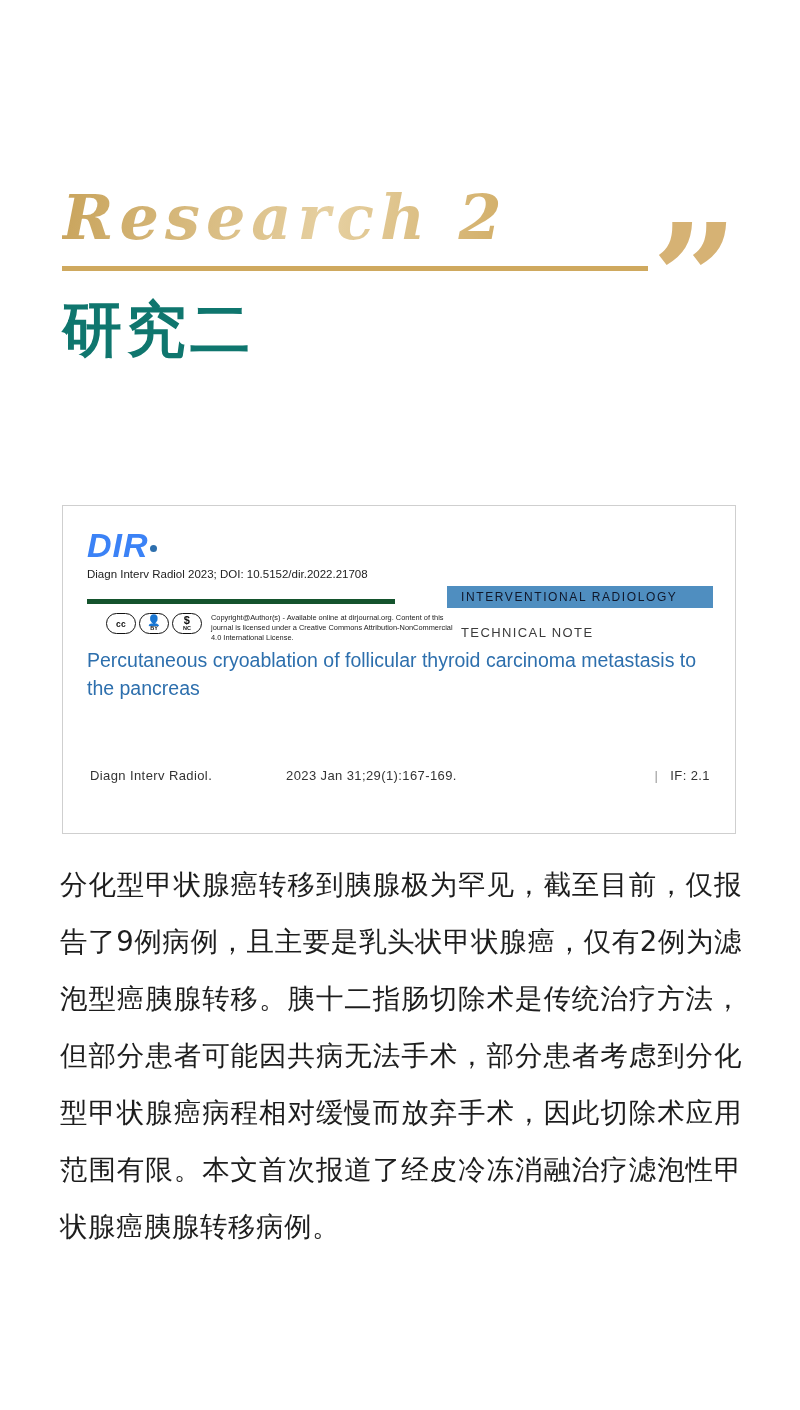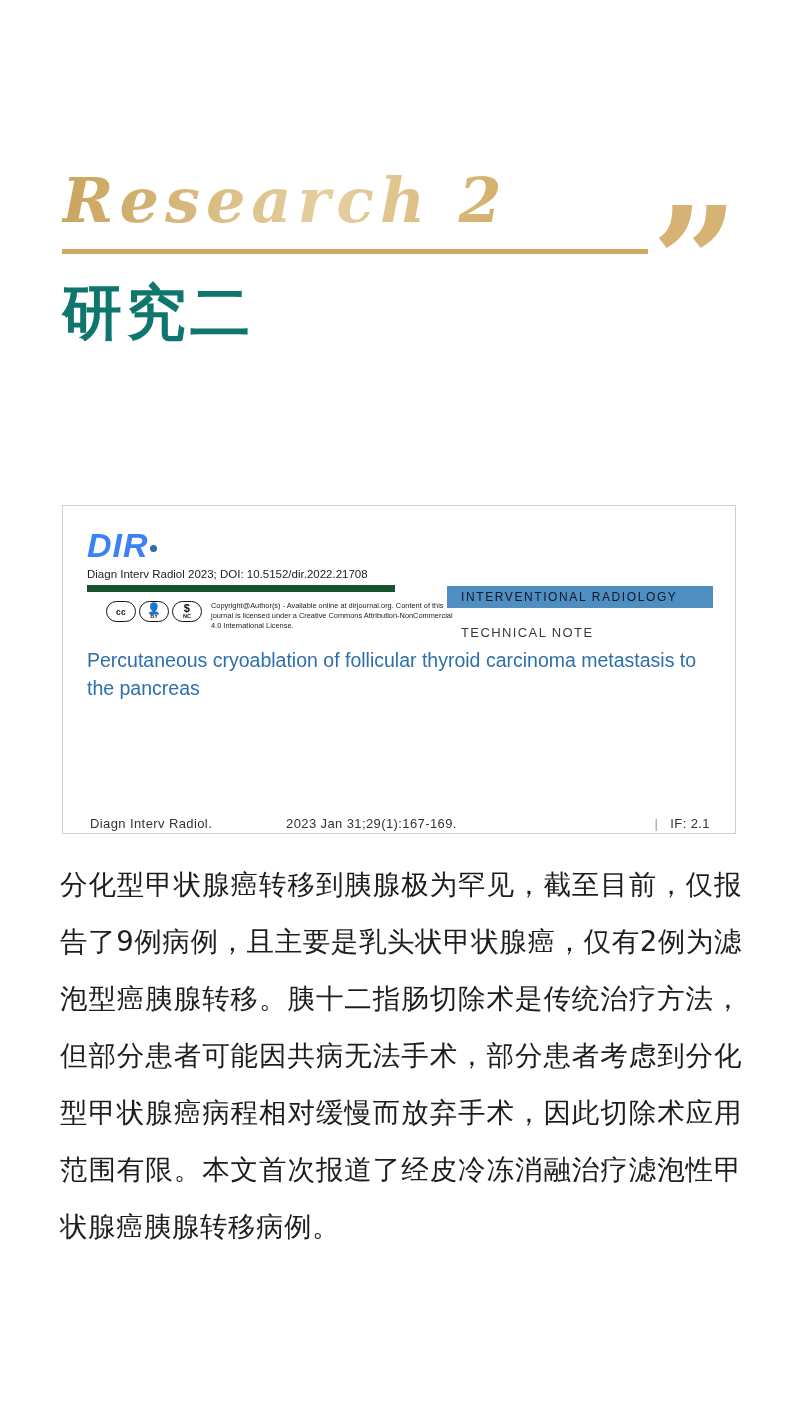--- a/index.html
+++ b/index.html
@@ -13,21 +13,21 @@
     position: relative;
     font-family: "Liberation Sans", sans-serif;
     color: #1a1a1a;
     overflow: hidden;
   }
 
   
   .header {
     position: absolute;
     left: 62px;
-    top: 168px;
+    top: 185px;
     width: 676px;
   }
   .script-title {
     font-family: "DejaVu Serif", serif;
     font-style: italic;
     font-weight: 700;
     font-size: 62px;
     letter-spacing: 6px;
     color: #d8b877;
     background: linear-gradient(100deg, #c9a45c 0%, #e6d0a1 40%, #cfa95f 70%, #e8d7ae 100%);
@@ -95,22 +95,22 @@
     width: 7px;
     height: 7px;
     border-radius: 50%;
     background: #2d6fad;
     vertical-align: middle;
     margin: 0 1px;
   }
   .doi-line {
     font-size: 11.5px;
     color: #222;
-    padding-bottom: 5px;
-    border-bottom: 7px solid #14532d;
+    padding-bottom: 19px;
+    border-bottom: 5px solid #14532d;
     width: 308px;
   }
   .meta-row {
     display: flex;
     align-items: flex-start;
     margin-top: 9px;
   }
   .cc-badges {
     display: flex;
     gap: 3px;
@@ -186,21 +186,21 @@
     width: 620px;
     font-size: 13px;
     color: #333333;
     letter-spacing: 0.4px;
     display: flex;
     align-items: flex-end;
   }
   .citation .journal { width: 196px; }
   .citation .issue { flex: 1; }
   .citation .divider { color: #999; margin-right: 12px; }
-  .citation .impact { white-space: nowrap; margin-top: 48px; }
+  .citation .impact { white-space: nowrap; }
 
   
   .body-text {
     position: absolute;
     left: 60px;
     top: 856px;
     width: 682px;
     font-family: "DejaVu Sans", sans-serif;
     font-size: 27.5px;
     line-height: 57px;

